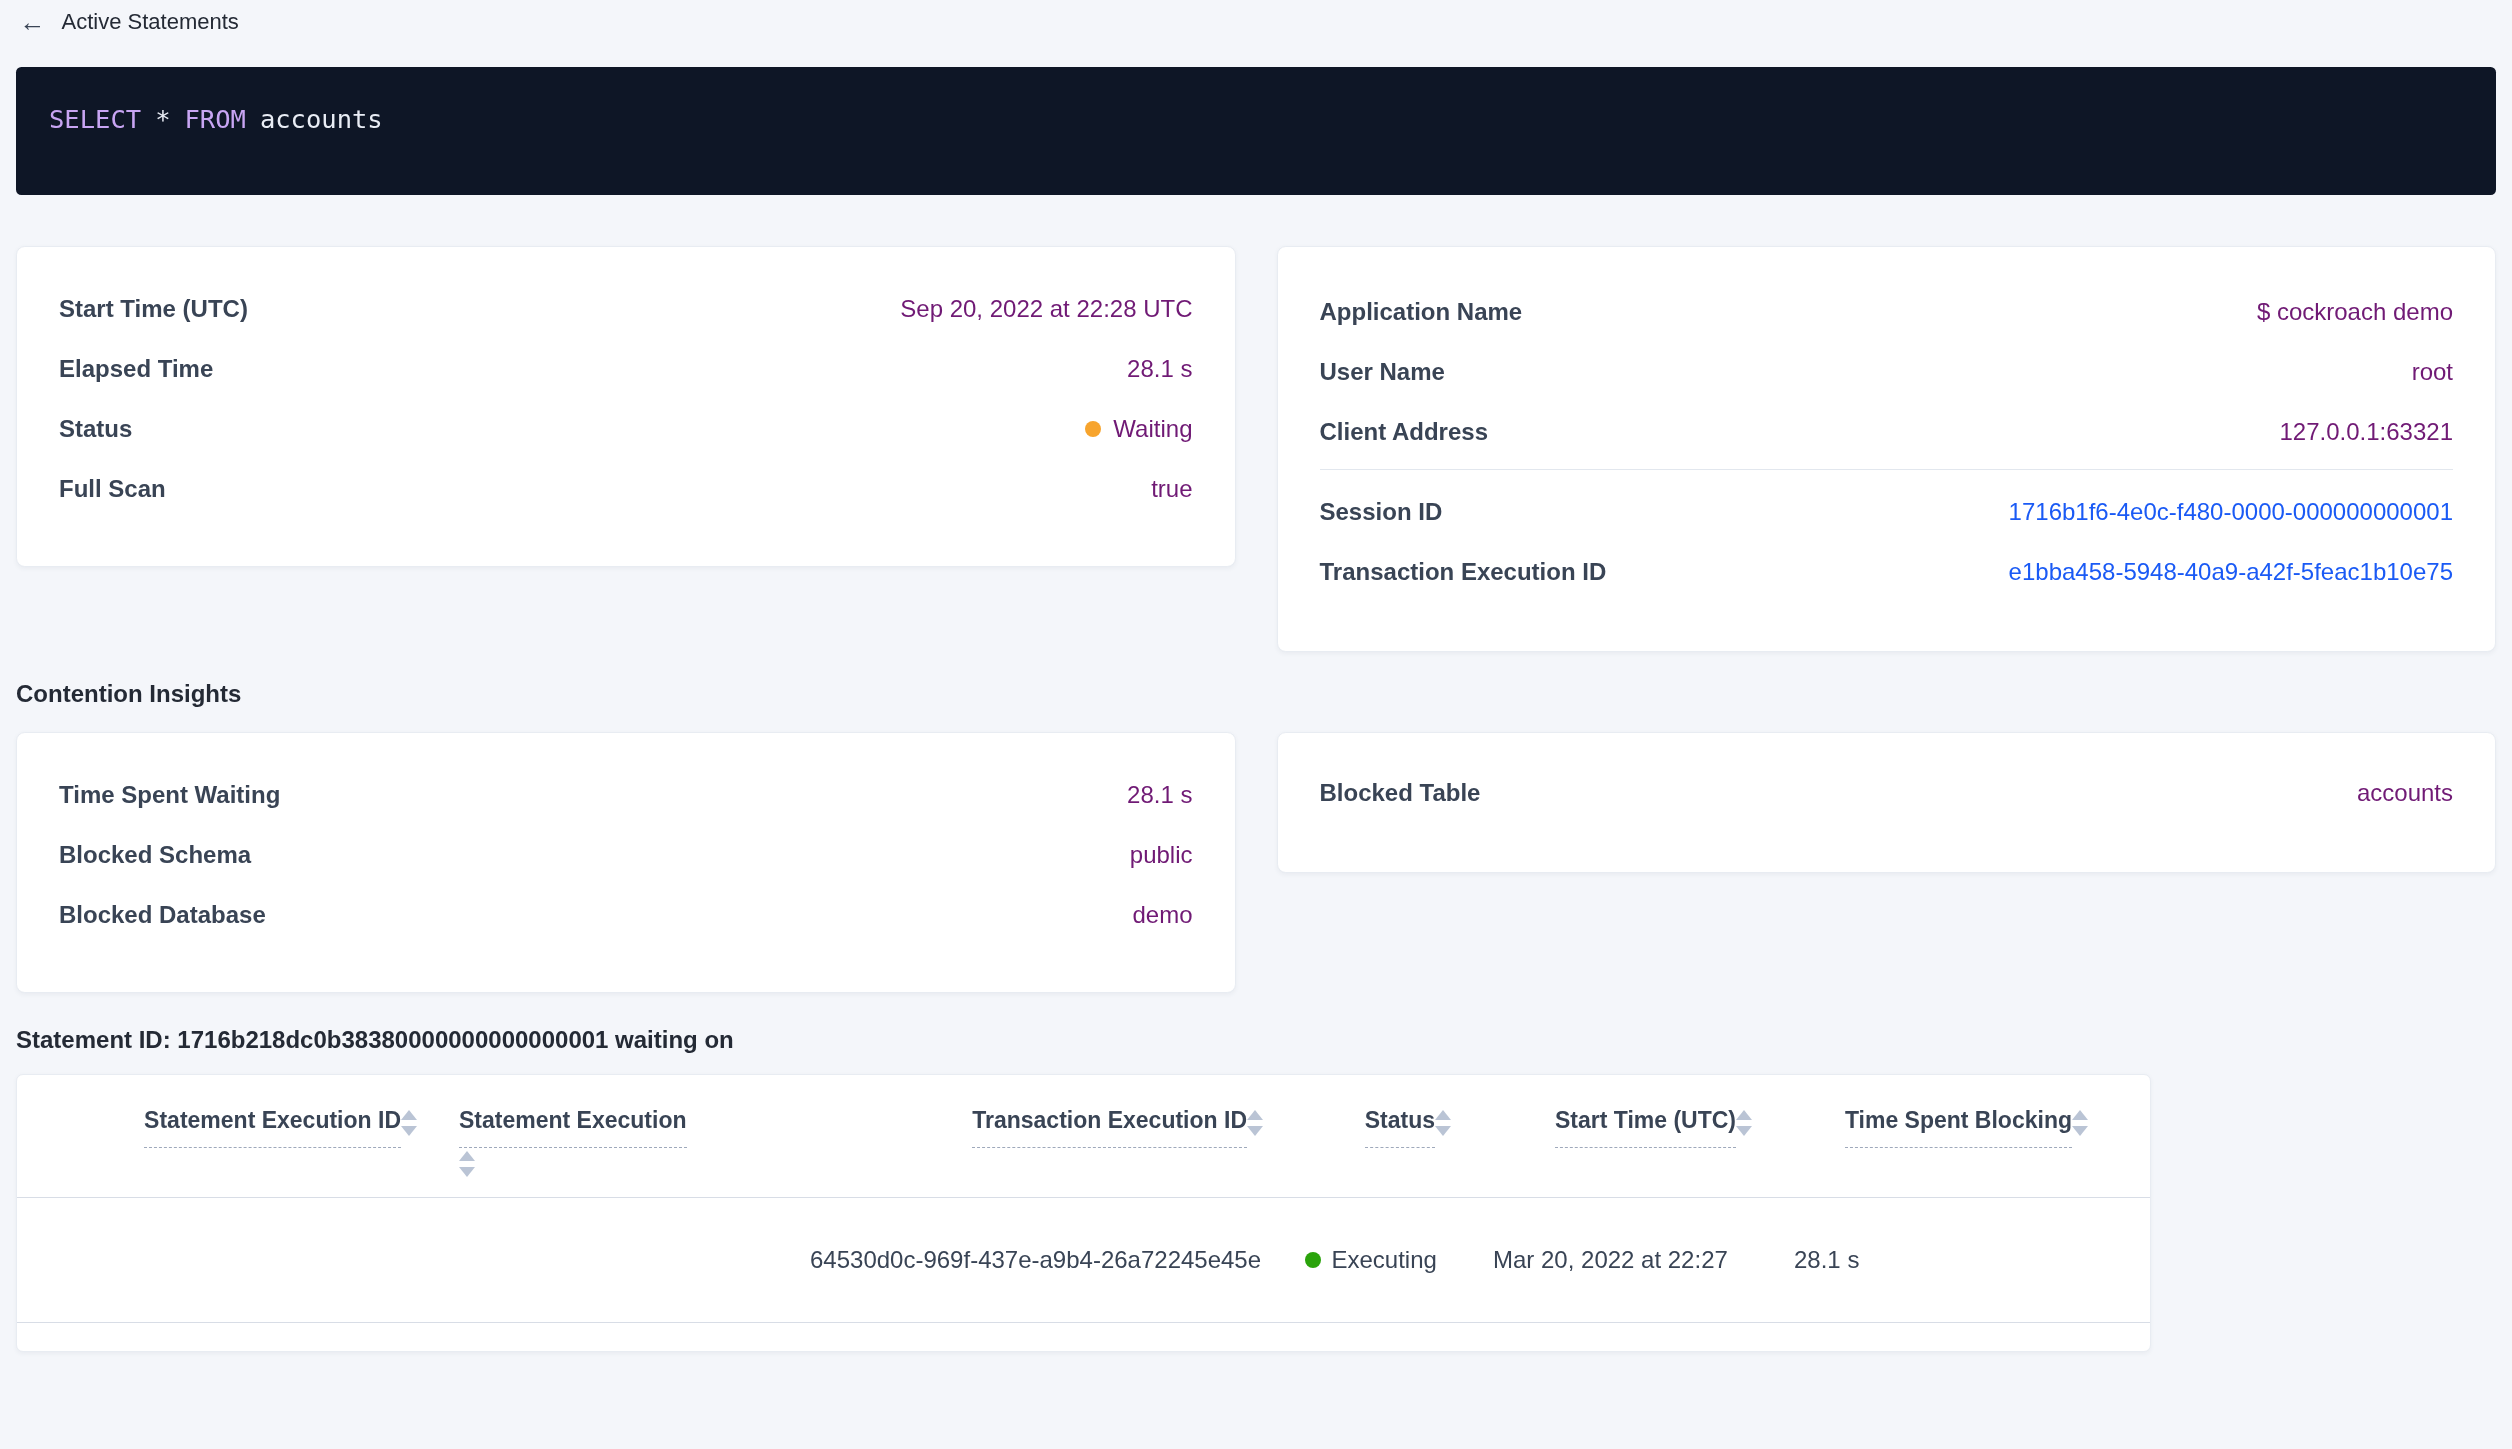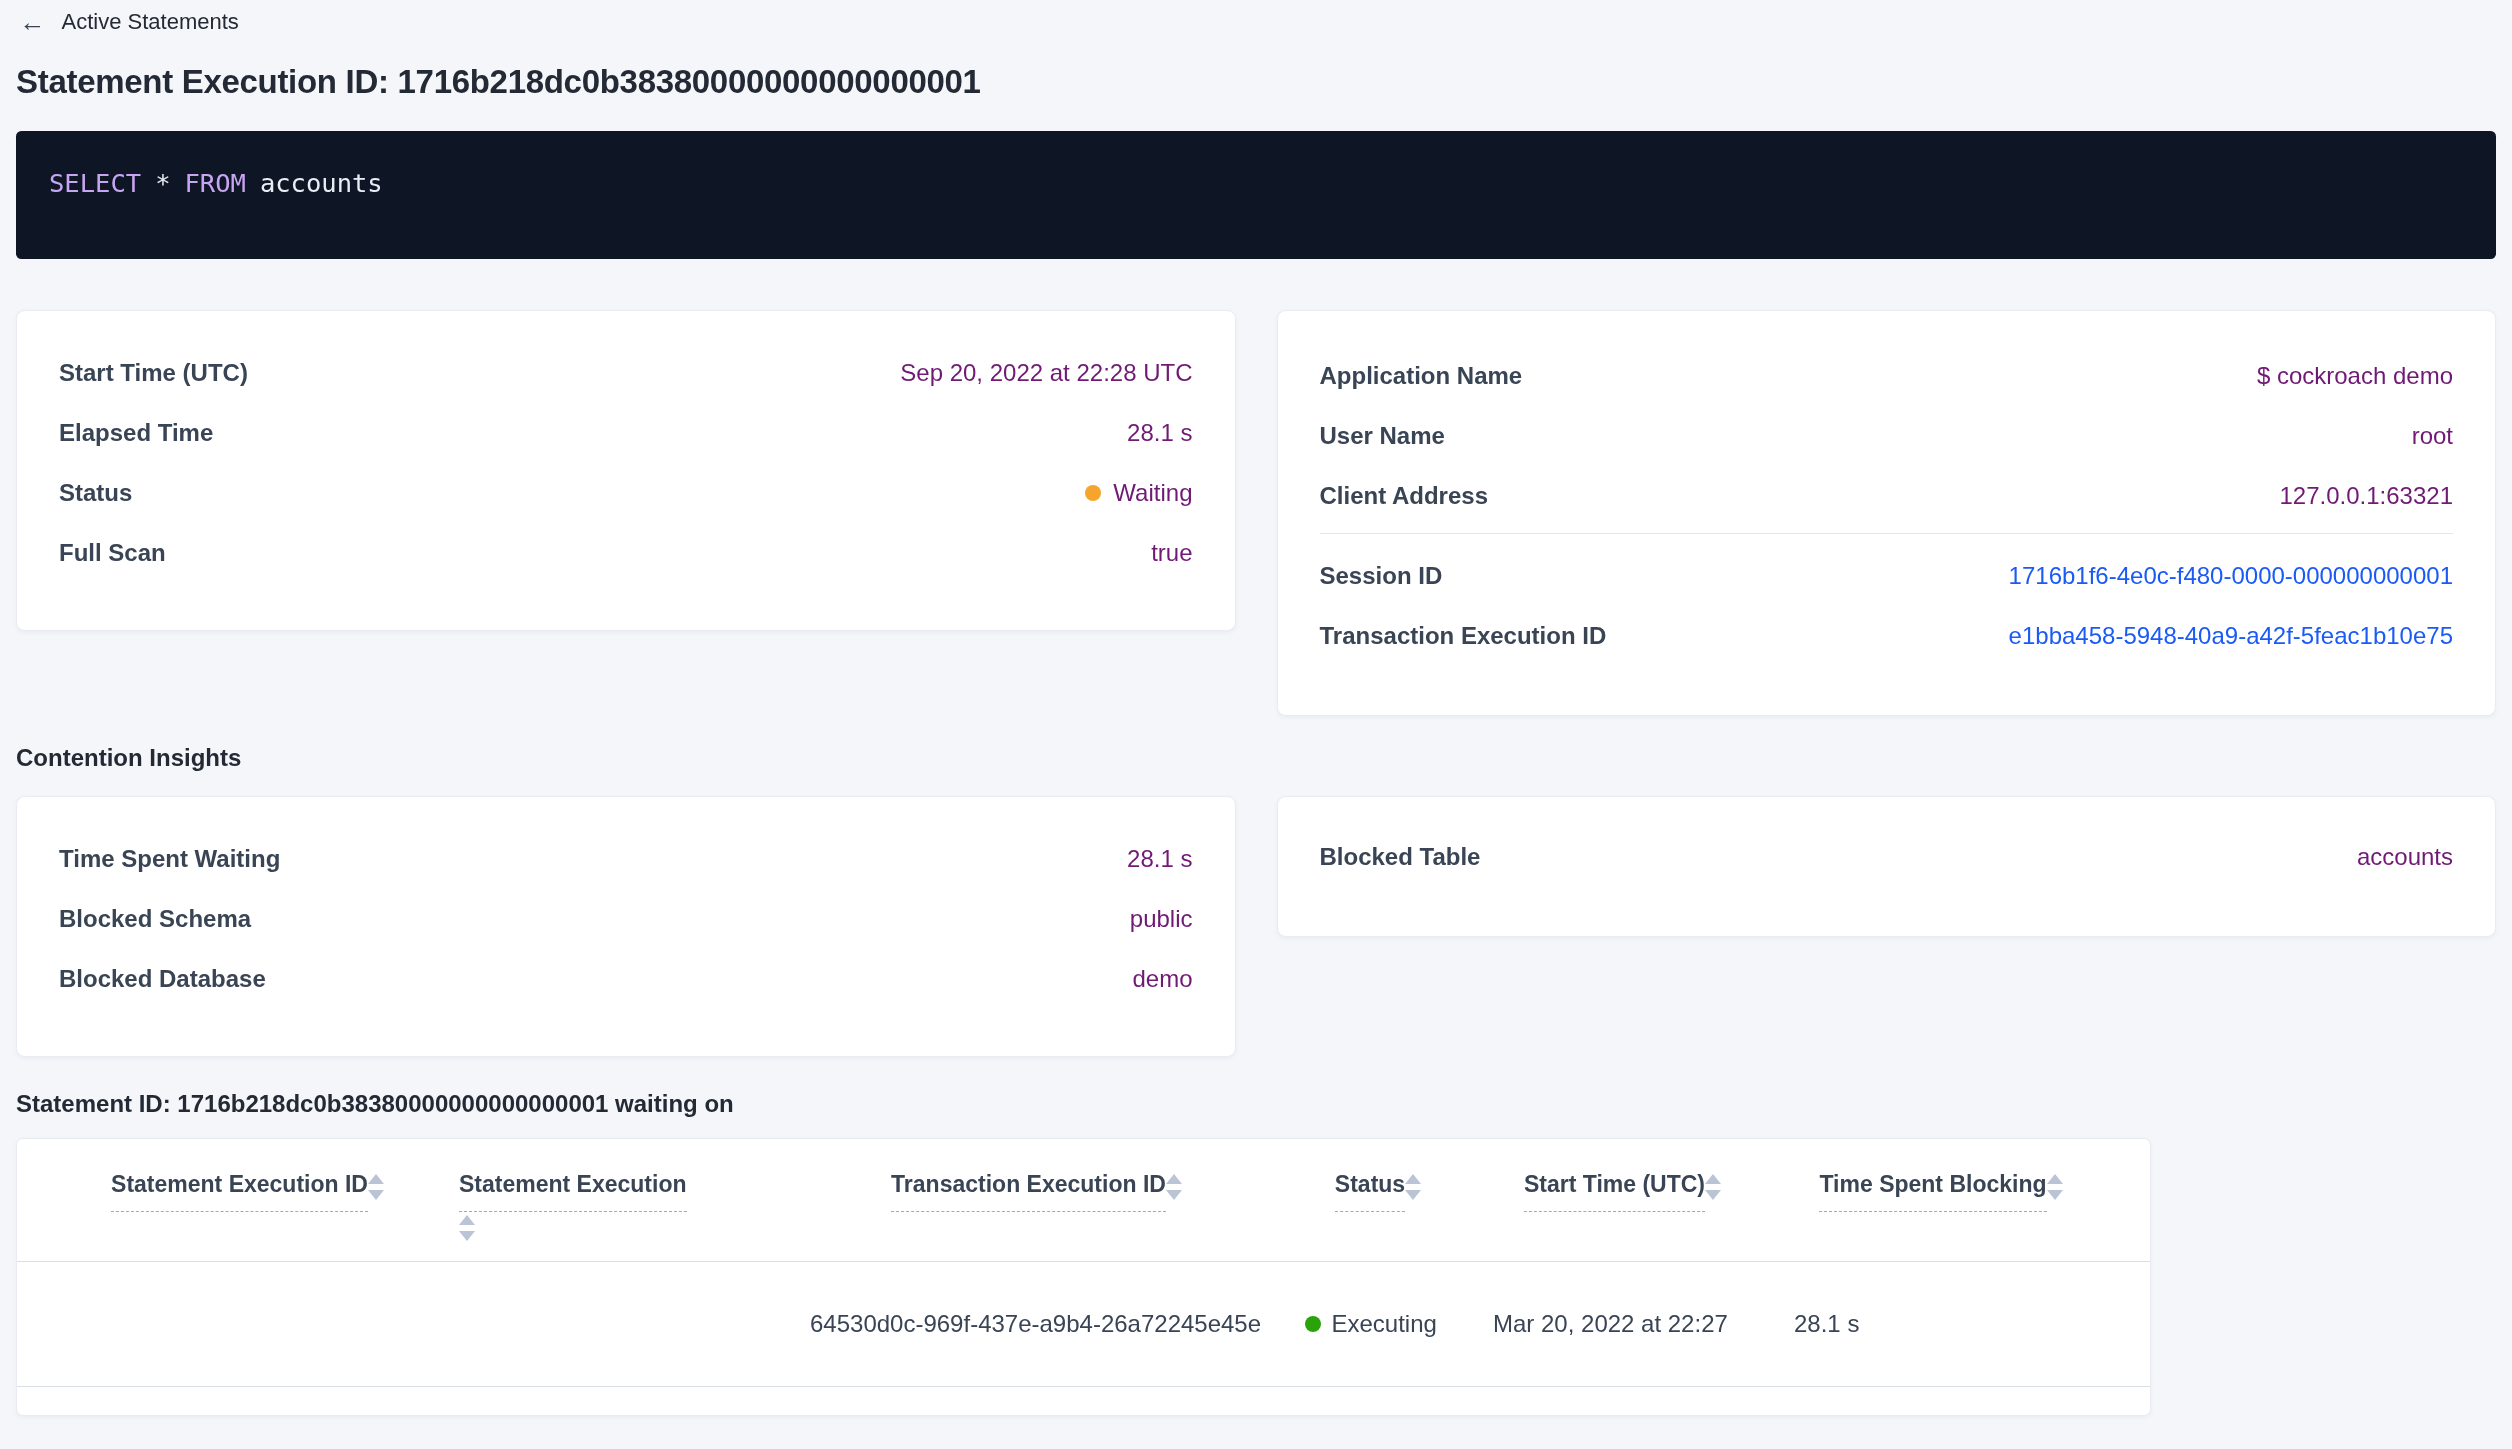--- a/index.html
+++ b/index.html
@@ -36,21 +36,21 @@
   .dot.waiting { background: #f7a42d; }
   .dot.executing { background: #2aa30b; }
 
   .section-heading { font-size: 24px; font-weight: 700; color: #242a35; }
   .h-contention { margin: 28px 0 24.6px; }
   .h-waiting { margin: 33px 0 19.3px; }
 
   
   .table-card { width: 2135px; background: #fff; border: 0.9px solid #e8ecf2; border-radius: 7px; box-shadow: 0 1.8px 4.4px rgba(60,80,110,0.06); padding-bottom: 28px; }
   .thead { display: flex; padding: 32px 61px 19.3px; border-bottom: 1.8px solid #d8dde6; }
-  .th { display: flex; justify-content: center; align-items: flex-start; padding-right: 42px; flex-shrink: 0; }
+  .th { display: flex; justify-content: flex-end; align-items: flex-start; padding-right: 42px; flex-shrink: 0; }
   .th:last-child { padding-right: 0; }
   .th-label { font-size: 23px; font-weight: 700; color: #394455; border-bottom: 1.8px dashed #9fa9bb; padding-bottom: 12.3px; line-height: 1.2; cursor: default; }
   .sort { display: flex; flex-direction: column; gap: 6.1px; padding-top: 3.5px; cursor: pointer; }
   .tri-up { width: 0; height: 0; border-left: 8px solid transparent; border-right: 8px solid transparent; border-bottom: 10.5px solid #bac4d5; }
   .tri-down { width: 0; height: 0; border-left: 8px solid transparent; border-right: 8px solid transparent; border-top: 10.5px solid #bac4d5; }
   .tr { display: flex; align-items: center; padding: 0 61px; height: 125px; border-bottom: 1.8px solid #d8dde6; font-size: 24px; color: #394455; }
   .td { flex-shrink: 0; padding-right: 42px; }
   .td.status-cell { display: flex; align-items: center; gap: 10.5px; }
   .c1 { width: 381px; } .c2 { width: 351px; flex-direction: column; } .c3 { width: 495px; }
   .c4 { width: 188px; } .c5 { width: 301px; } .c6 { width: 294px; }
@@ -58,21 +58,20 @@
 </head>
 <body>
 
 <div class="page">
 
   <a class="back-row">
     <span class="back-arrow">←</span>
     <span>Active Statements</span>
   </a>
 
-  <h1 class="title">Statement Execution ID: 1716b218dc0b38380000000000000001</h1>
 
   <div class="sql-box">
     <div class="sql-line">
       <span class="kw">SELECT</span>
       <span class="sql-plain">*</span>
       <span class="kw">FROM</span>
       <span class="sql-plain">accounts</span>
     </div>
   </div>
 

